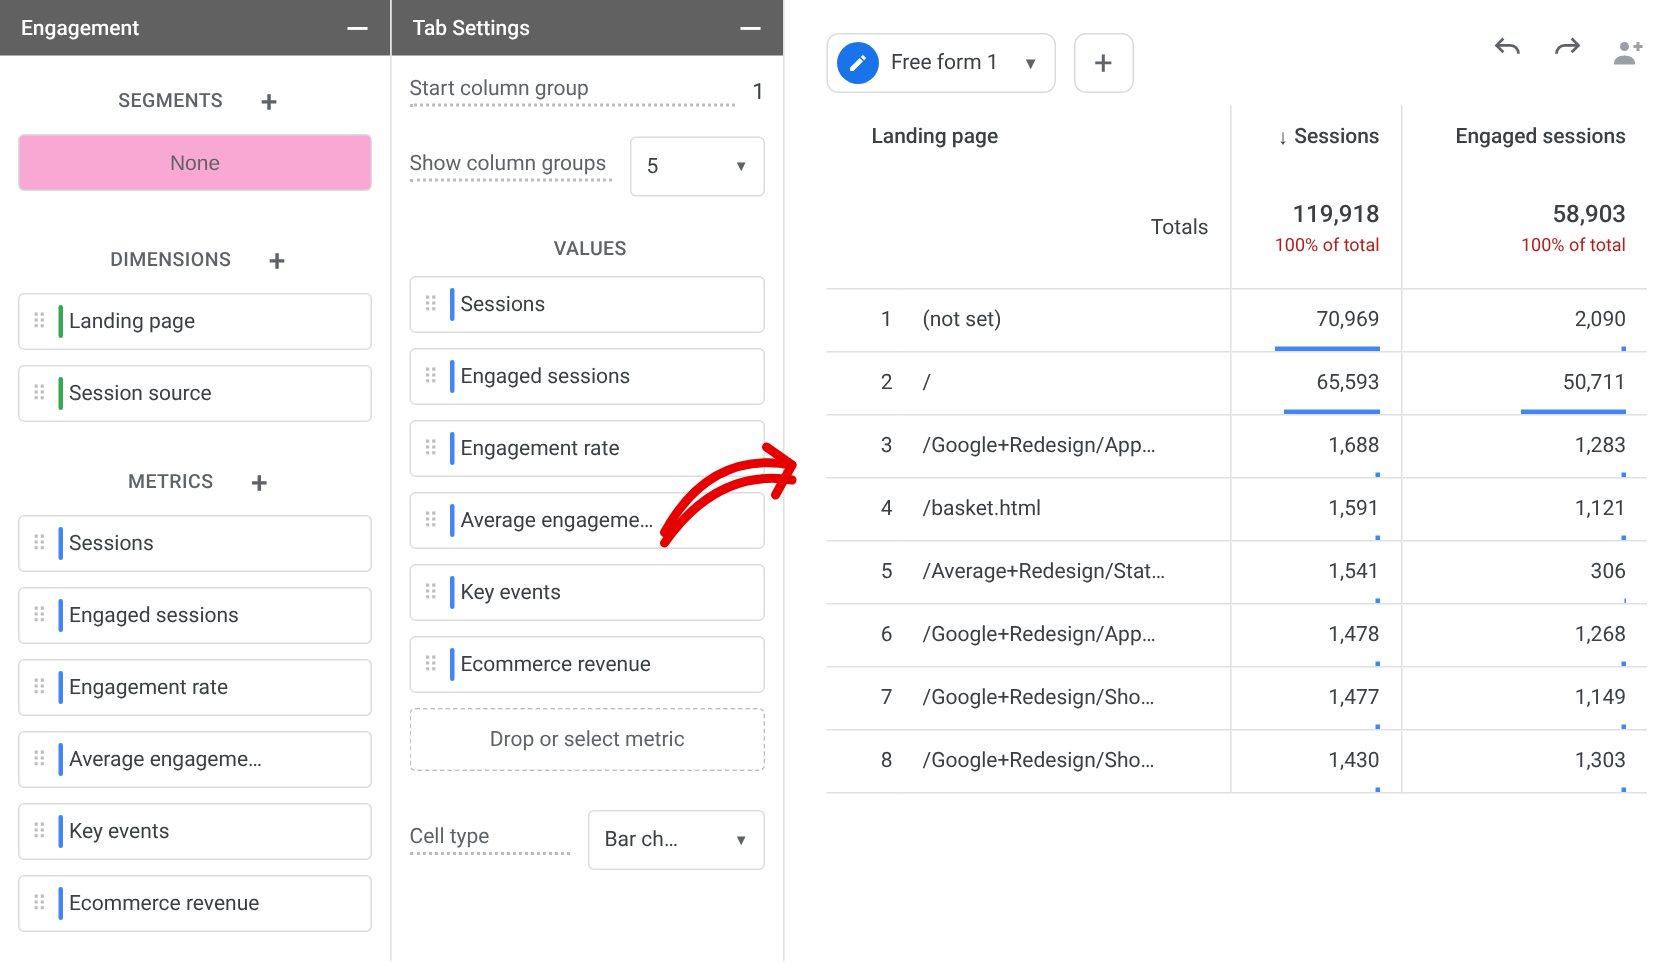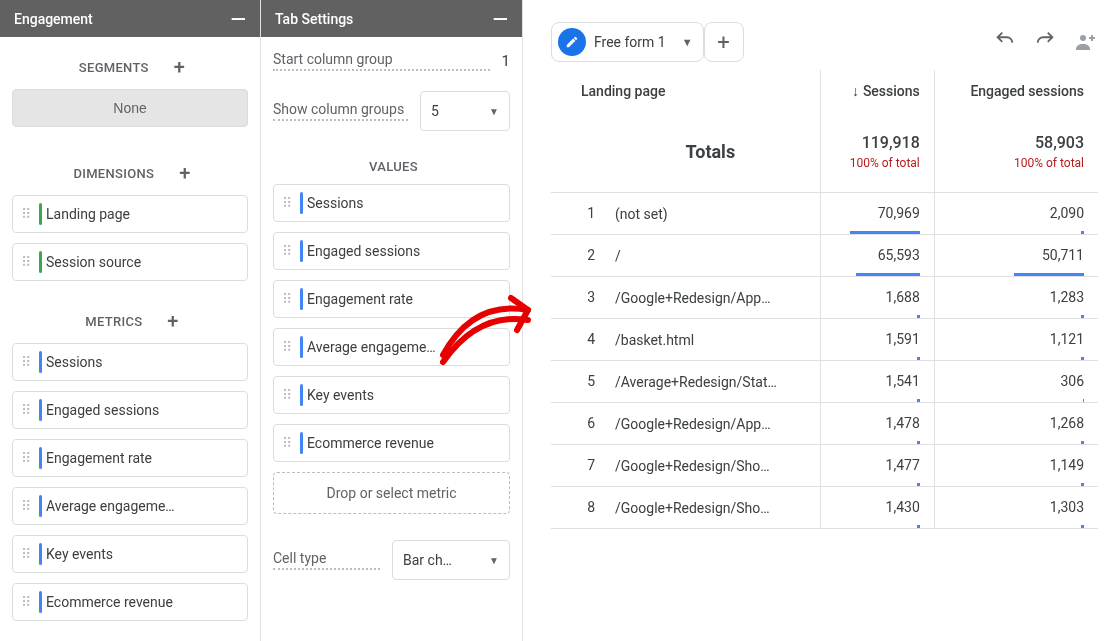--- a/index.html
+++ b/index.html
@@ -46,21 +46,21 @@
     align-items: center;
     justify-content: center;
     gap: 25px;
   }
   .plus-btn { font-size: 20px; color: #5f6368; cursor: pointer; }
   .none-btn {
     width: 100%;
     height: 38px;
     border: 1px solid #dadce0;
     border-radius: 4px;
-    background: #e5e5e5;
+    background: #f9a8d4;
     color: #5f6368;
     cursor: pointer;
     font-size: 14px;
   }
   .chip {
     height: 38px;
     border: 1px solid #dadce0;
     border-radius: 4px;
     display: flex;
     align-items: center;
@@ -134,21 +134,21 @@
   .mini-select .caret { font-size: 10px; color: #5f6368; }
 
   
   .main {
     flex: 1;
     padding: 22px 18px 10px 28px;
     position: relative;
   }
   .topbar {
     display: flex;
-    align-items: center;
+    gap: 12px;
     margin-bottom: 8px;
   }
   .tab-pill {
     height: 40px;
     border: 1px solid #dadce0;
     border-radius: 8px;
     display: flex;
     align-items: center;
     padding: 0 10px 0 6px;
     gap: 8px;
@@ -186,21 +186,21 @@
     white-space: nowrap;
   }
   .tbl th { font-weight: 500; color: #3c4043; position: relative; }
   .tbl th.dim, .tbl td.dim { text-align: left; }
   .tbl td.idx { text-align: right; color: #3c4043; width: 50px; padding-right:6px;}
   .tbl .sorted { display:inline-flex; align-items:center; gap:4px; }
   .tbl thead tr:first-child th { border-bottom: none; }
   .tbl .totals td, .tbl .totals th { height: 80px; vertical-align: middle; }
   .tbl .totals .big { font-size: 16px; font-weight: 500; }
   .tbl .totals .sub { font-size: 12px; color: #b91c1c; display:block; margin-top:4px;}
-  .tbl .totals .dim { font-size: 18px; font-weight: 700; text-align: center; padding-left: 64px;}
+  .tbl .totals .dim { font-size: 14px; font-weight: 400; text-align: right; padding-left: 64px;}
   .col-sess, .col-eng { border-left: 1px solid #e0e0e0; }
   .cell-wrap { position: relative; display:inline-block; min-width:70px;}
   .bar-under {
     position: absolute;
     bottom: -13px;
     right: 0;
     height: 3px;
     background: #4285f4;
   }
   .dimtext { max-width: 180px; overflow: hidden; text-overflow: ellipsis; display:inline-block; vertical-align:middle;}

